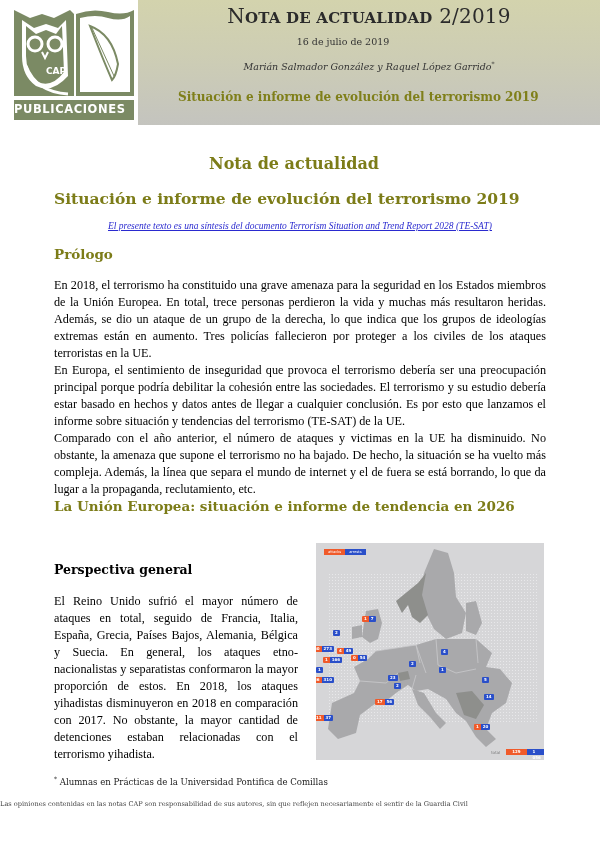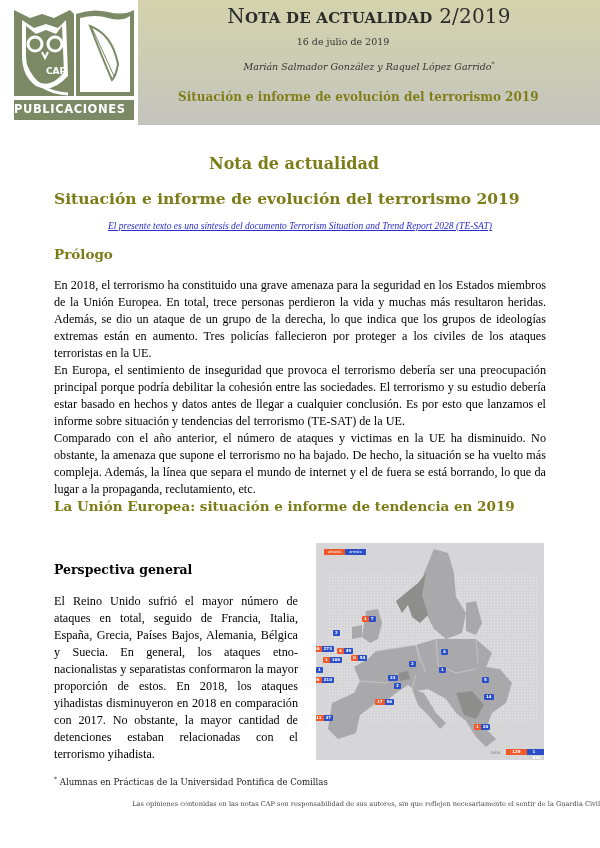--- a/index.html
+++ b/index.html
@@ -35,21 +35,21 @@
   .legend { position: absolute; left: 8px; top: 6px; display: flex; height: 6px; font-family: "DejaVu Sans", sans-serif; font-size: 3.6px; line-height: 6px; color: #fff; }
   .legend .a { background: #f05a2a; padding: 0 4px; }
   .legend .r { background: #2a4fc9; padding: 0 4px; }
   .total { position: absolute; left: 175px; top: 206px; display: flex; align-items: center; font-family: "DejaVu Sans", sans-serif; font-size: 4px; color: #777; }
   .total .box { display: flex; height: 6px; line-height: 6px; margin-left: 6px; color: #fff; font-weight: bold; }
   .total .a { background: #f05a2a; padding: 0 6px; }
   .total .r { background: #2a4fc9; padding: 0 6px; }
 
   .footnote { position: absolute; left: 54px; top: 775px; font-family: "DejaVu Serif", serif; font-size: 8.6px; color: #222; }
   .footnote sup { font-size: 6px; }
-  .disclaimer { position: absolute; left: 0; width: 600px; top: 800px; text-align: right; font-family: "DejaVu Serif", serif; font-size: 6.6px; color: #444; }
+  .disclaimer { position: absolute; left: 0; width: 600px; top: 800px; text-align: left; font-family: "DejaVu Serif", serif; font-size: 6.6px; color: #444; }
 </style>
 </head>
 <body>
 
 <div class="header">
   <svg class="logo" viewBox="0 0 126 116" width="126" height="116">
     <path d="M2 4 L18 12 L30 8 L42 12 L58 4 L62 8 L62 90 L2 90 Z" fill="#7b8a64"></path>
     <path d="M64 8 Q80 2 96 6 Q112 10 122 4 L122 90 L64 90 Z" fill="#7b8a64"></path>
     <path d="M68 12 Q84 8 96 12 Q110 16 118 10 L118 86 L68 86 Z" fill="#ffffff"></path>
     <path d="M10 14 L22 22 L34 18 L46 22 L54 14 L56 70 Q40 88 24 80 Q10 70 10 50 Z" fill="#ffffff"></path>
@@ -77,21 +77,21 @@
 <div class="h-main">Situación e informe de evolución del terrorismo 2019</div>
 <a class="link">El presente texto es una síntesis del documento Terrorism Situation and Trend Report 2028 (TE-SAT)</a>
 
 <div class="h-sec" style="top:246px;">Prólogo</div>
 <div class="body" style="top:277px;">
   <p>En 2018, el terrorismo ha constituido una grave amenaza para la seguridad en los Estados miembros de la Unión Europea. En total, trece personas perdieron la vida y muchas más resultaron heridas. Además, se dio un ataque de un grupo de la derecha, lo que indica que los grupos de ideologías extremas están en aumento. Tres policías fallecieron por proteger a los civiles de los ataques terroristas en la UE.</p>
   <p>En Europa, el sentimiento de inseguridad que provoca el terrorismo debería ser una preocupación principal porque podría debilitar la cohesión entre las sociedades. El terrorismo y su estudio debería estar basado en hechos y datos antes de llegar a cualquier conclusión. Es por esto que lanzamos el informe sobre situación y tendencias del terrorismo (TE-SAT) de la UE.</p>
   <p>Comparado con el año anterior, el número de ataques y victimas en la UE ha disminuido. No obstante, la amenaza que supone el terrorismo no ha bajado. De hecho, la situación se ha vuelto más compleja. Además, la línea que separa el mundo de internet y el de fuera se está borrando, lo que da lugar a la propaganda, reclutamiento, etc.</p>
 </div>
 
-<div class="h-sec" style="top:498px;">La Unión Europea: situación e informe de tendencia en 2019</div>
+<div class="h-sec" style="top:498px;">La Unión Europea: situación e informe de tendencia en 2026</div>
 <div class="h-sub" style="top:562px;">Perspectiva general</div>
 <div class="body body-narrow" style="top:593px;">
   <p>El Reino Unido sufrió el mayor número de ataques en total, seguido de Francia, Italia, España, Grecia, Países Bajos, Alemania, Bélgica y Suecia. En general, los ataques etno-nacionalistas y separatistas conformaron la mayor proporción de estos. En 2018, los ataques yihadistas disminuyeron en 2018 en comparación con 2017. No obstante, la mayor cantidad de detenciones estaban relacionadas con el terrorismo yihadista.</p>
 </div>
 
 <div class="map">
   <div class="grid"></div>
   <svg width="228" height="217" viewBox="0 0 228 217">
     <path d="M118 6 L132 10 L138 30 L140 54 L150 70 L146 90 L130 96 L118 86 L110 70 L104 54 L108 30 Z" fill="#a9a9ab"></path>
     <path d="M102 40 L110 30 L106 52 L112 72 L104 80 L96 74 L92 62 L86 70 L80 58 Z" fill="#8e8f8c"></path>

